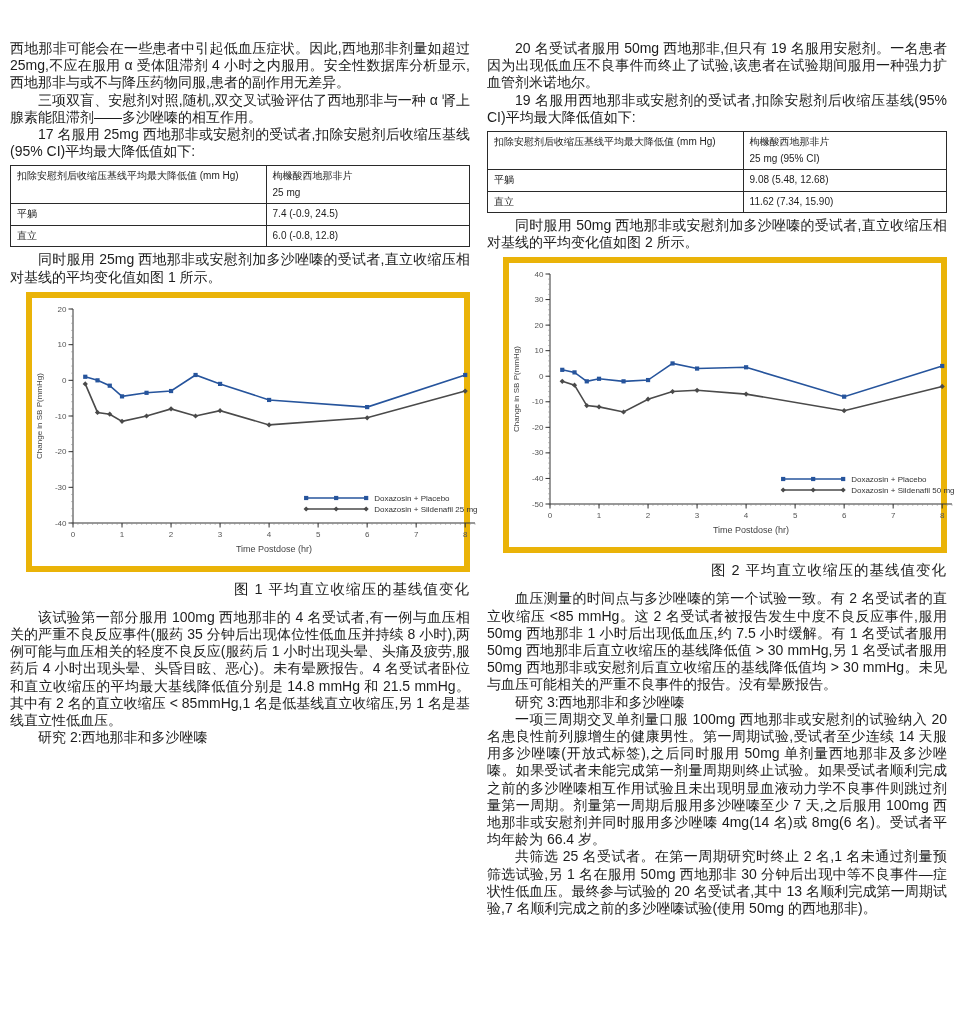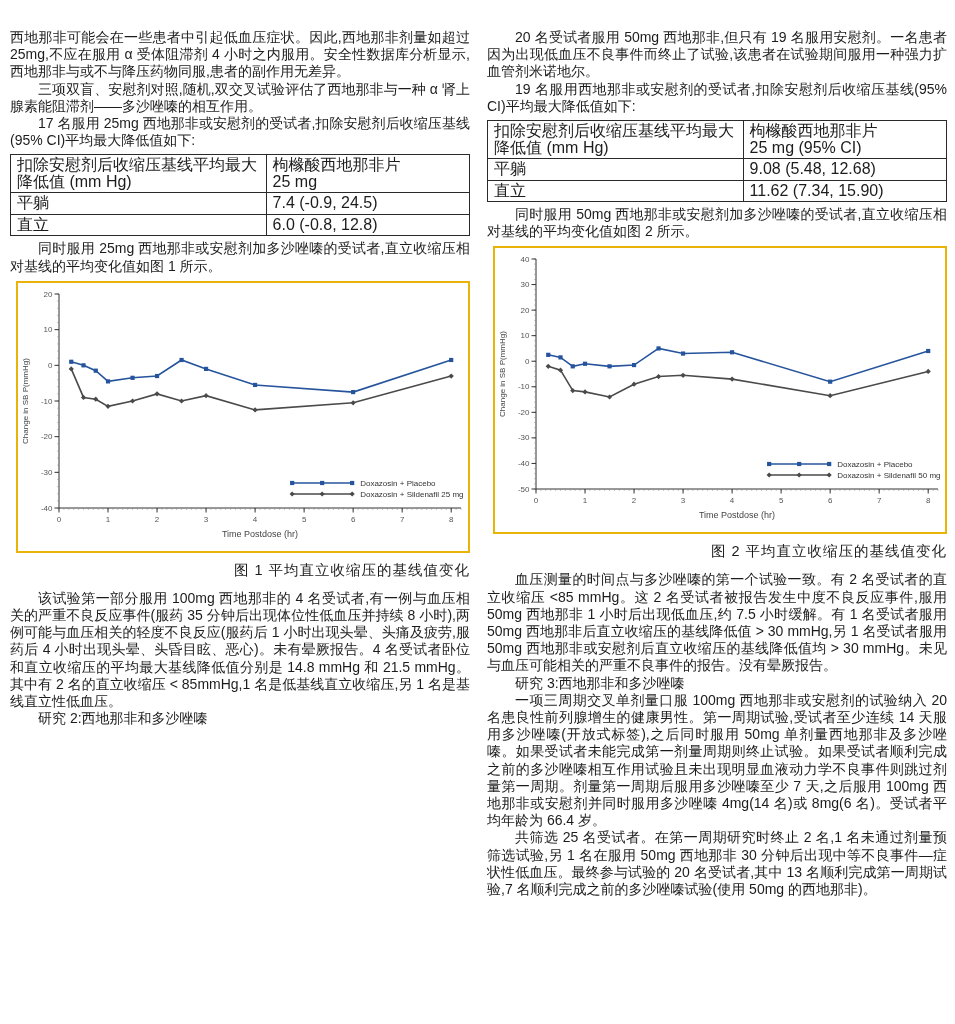--- a/index.html
+++ b/index.html
@@ -5,49 +5,49 @@
   html,body{margin:0;padding:0;background:#ffffff;}
   body{
     width:955px;height:1024px;overflow:hidden;
     font-family:"Liberation Sans","DejaVu Sans",sans-serif;
     color:#1c1c1c;
     -webkit-font-smoothing:antialiased;
   }
   .page{
     box-sizing:border-box;
     width:955px;height:1024px;
-    padding:29px 8px 0 10px;
+    padding:40px 8px 0 10px;
     display:flex;gap:17px;
   }
   .col{width:460px;flex:0 0 460px;}
   p.para{
     margin:0;
     font-size:14px;line-height:17.2px;
     text-align:justify;
     text-indent:2em;
   }
   p.noindent{text-indent:0;}
   table.dtable{
     border-collapse:collapse;
     width:100%;
     margin:5px 0 4px 0;
     table-layout:fixed;
   }
   table.dtable td{
     border:1px solid #2a2a2a;
-    font-size:16px;line-height:16.5px;
+    font-size:10px;line-height:16.5px;
     padding:2px 6px;
     vertical-align:top;
     white-space:pre-line;
   }
   td.c1{width:56%;}
   td.c2{width:44%;}
   .figure-box{
-    border:2px solid #eab308;
-    margin:6px 0 2px 6px;
+    border:6px solid #eab308;
+    margin:6px 0 2px 16px;
     padding:3px 1px 1px 1px;
     background:#fff;
   }
   .figure-box svg{display:block;}
   .fig-caption{
     font-size:14.5px;
     text-align:right;
     margin:8px 0 10px 0;
     letter-spacing:1px;
   }

